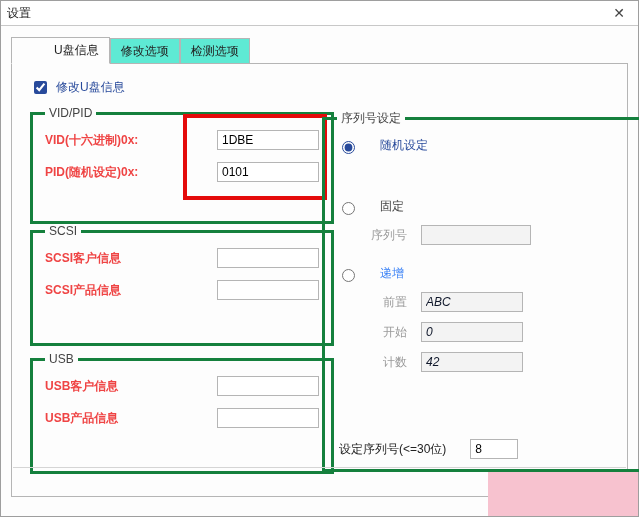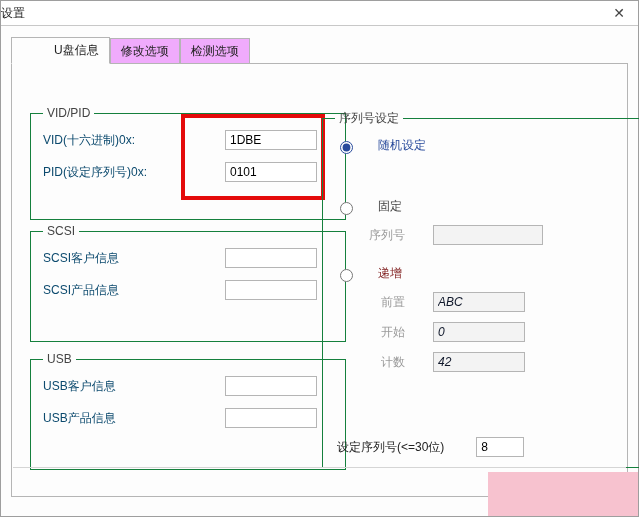--- a/index.html
+++ b/index.html
@@ -10,20 +10,21 @@
     color:#222;
   }
   .window{
     width:639px;height:517px;box-sizing:border-box;
     border:1px solid #9e9e9e;background:#fdfdfd;position:relative;
   }
   .titlebar{
     height:24px;line-height:24px;
     border-bottom:1px solid #c8c8c8;
     background:#ffffff;
+    padding-left:6px;
     display:flex;align-items:center;
   }
   .titlebar .title{flex:1;font-size:12px;}
   .close-btn{
     width:38px;height:24px;display:flex;align-items:center;justify-content:center;
     font-size:14px;color:#444;background:transparent;border:none;
   }
   .tabs{
     padding:10px 10px 0 10px;
     display:flex;align-items:flex-end;
@@ -36,87 +37,87 @@
     background:#fdfdfd;
     position:relative;top:1px;
     font-size:12px;
   }
   .tab.active{
     background:#fdfdfd;
     border-bottom:1px solid #fdfdfd;
     z-index:2;
     padding-left:42px;
   }
-  .tab:not(.active){background:#f0abfc;}
+  .tab:not(.active){background:#5eead4;}
   .tab-panel{
     border:1px solid #b5b5b5;
     height:432px;
     margin:0 10px 0 10px;
     background:#fdfdfd;
     position:relative;
   }
   .chk-row{
     position:absolute;left:18px;top:14px;
     display:flex;align-items:center;gap:6px;
     color:#284a9b;
   }
   .chk-row input{accent-color:#284a9b;}
   fieldset{
-    border:1px solid #15803d;
+    border:3px solid #15803d;
     border-radius:0;
     position:absolute;
-    padding:10px 28px 14px 12px;
+    padding:10px 12px 14px 12px;
     margin:0;
   }
   legend{font-size:12px;padding:0 4px;color:#444;}
   .fs-vidpid{left:18px;top:42px;width:274px;height:88px;}
   .fs-scsi  {left:18px;top:160px;width:274px;height:92px;}
   .fs-usb   {left:18px;top:288px;width:274px;height:92px;}
   .fs-serial{left:310px;top:46px;width:290px;height:332px;}
   .row{
     display:flex;align-items:center;margin-bottom:12px;
   }
   .row:last-child{margin-bottom:0;}
-  .lbl{flex:1;color:#0c4a6e;}
+  .lbl{flex:1;color:#ef4444;font-weight:bold;}
   input[type=text]{
-    width:92px;height:20px;
+    width:102px;height:20px;
     border:1px solid #b5b5b5;font-size:12px;
     padding:2px 4px;background:#fff;
     box-sizing:border-box;
   }
   input[type=text].dis{background:#f3f3f3;color:#0f172a;font-style:italic;}
   .highlight-box{
     position:absolute;
     left:150px;top:-6px;
     width:136px;height:78px;
     border:4px solid #e40a0a;
   }
   .radio-row{
     display:flex;align-items:center;gap:22px;
     margin-bottom:20px;
     color:#284a9b;
   }
   .radio-row input{accent-color:#284a9b;}
   .ser-sub{
     display:flex;align-items:center;
     margin:10px 0 10px 0;
-    gap:28px;
+    gap:14px;
   }
   .ser-sub .lbls{color:#9a9a9a;width:70px;text-align:right;}
   .foot-rect{
     position:absolute;right:0;bottom:0;
     width:150px;height:44px;background:#f7c2cf;
   }
   .foot-line{
     position:absolute;left:12px;right:12px;bottom:48px;
     border-top:1px solid #d5d5d5;
   }
   .ser-length-row{
     position:absolute;left:14px;bottom:10px;
-    display:flex;align-items:center;gap:32px;
+    display:flex;align-items:center;gap:24px;
   }
   .ser-length-row input{width:48px;}
 </style>
 </head>
 <body>
 
 <div class="window">
 
   <div class="titlebar">
     <span class="title">设置</span>
@@ -132,30 +133,34 @@
     <div class="tab">
       <span>修改选项</span>
     </div>
     <div class="tab">
       <span>检测选项</span>
     </div>
   </div>
 
   <div class="tab-panel">
 
+    <label class="chk-row">
+      <input type="checkbox" checked="" style="">
+      <span>修改U盘信息</span>
+    </label>
 
     <fieldset class="fs-vidpid">
       <legend>VID/PID</legend>
       <div class="highlight-box"></div>
       <div class="row">
         <span class="lbl">VID(十六进制)0x:</span>
         <input type="text" value="1DBE" style="">
       </div>
       <div class="row">
-        <span class="lbl">PID(设定序列号)0x:</span>
+        <span class="lbl">PID(随机设定)0x:</span>
         <input type="text" value="0101" style="">
       </div>
     </fieldset>
 
     <fieldset class="fs-scsi">
       <legend>SCSI</legend>
       <div class="row">
         <span class="lbl">SCSI客户信息</span>
         <input type="text" value="" style="">
       </div>
@@ -193,21 +198,21 @@
       </label>
       <div class="ser-sub">
         <span class="lbls">序列号</span>
         <input type="text" class="dis" disabled="" style="width: 110px;" value="">
       </div>
 
       <div style="height:10px"></div>
 
       <label class="radio-row" style="margin-bottom:6px;">
         <input type="radio" name="ser" style="">
-        <span style="color:#7f1d1d;">递增</span>
+        <span style="color:#3b82f6;">递增</span>
       </label>
       <div class="ser-sub">
         <span class="lbls">前置</span>
         <input type="text" class="dis" disabled="" value="ABC" style="">
       </div>
       <div class="ser-sub">
         <span class="lbls">开始</span>
         <input type="text" class="dis" disabled="" value="0" style="">
       </div>
       <div class="ser-sub">

